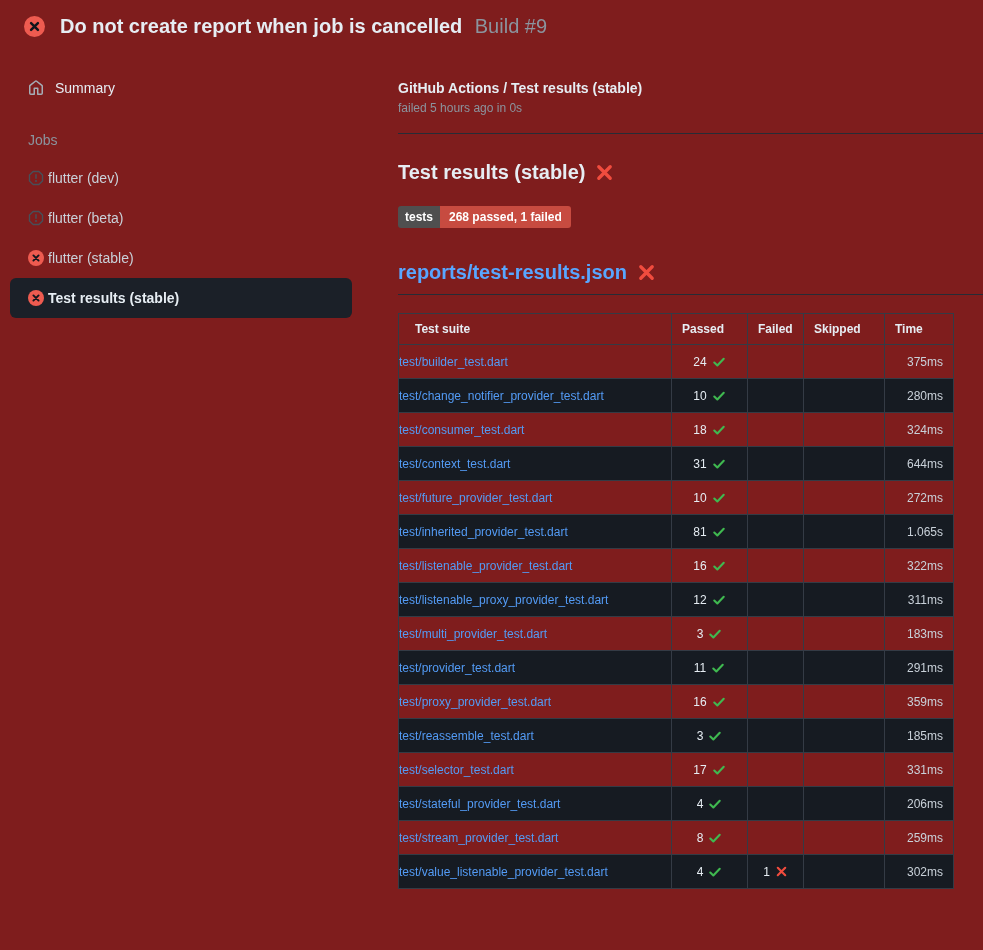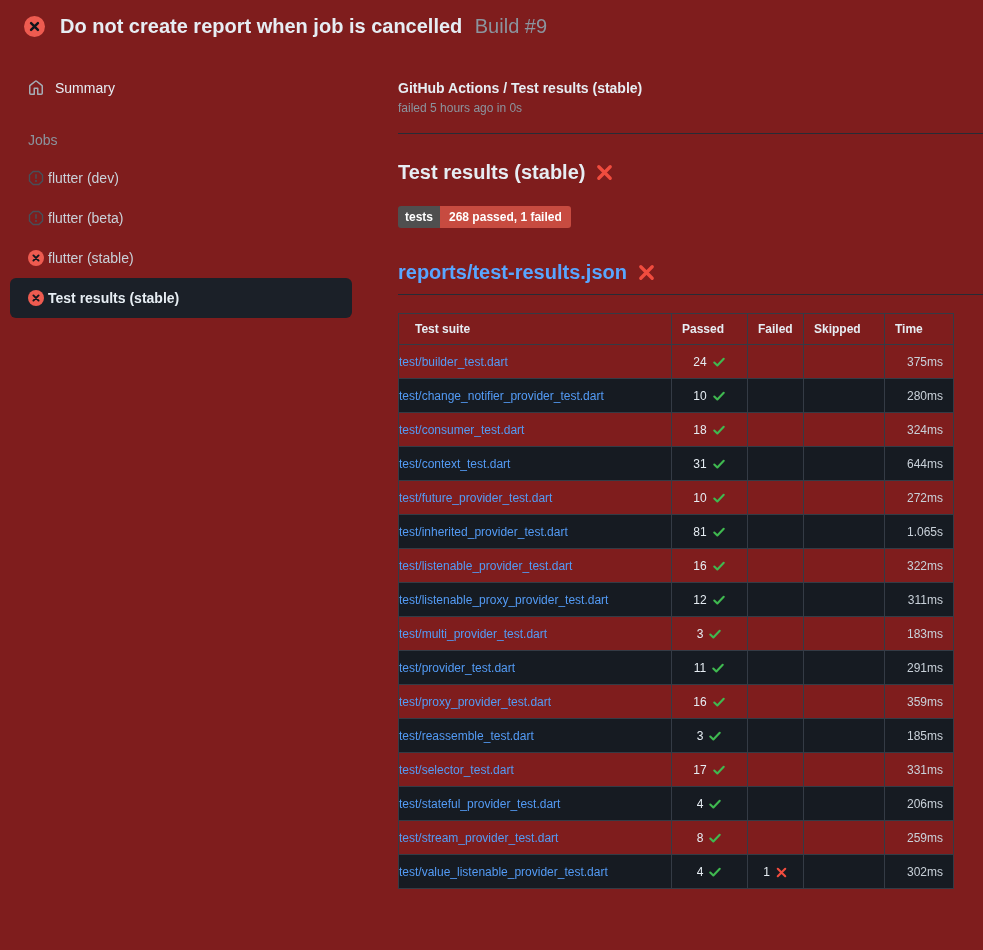--- a/index.html
+++ b/index.html
@@ -59,21 +59,21 @@
   
   table { margin-top:18px; border-collapse:collapse; table-layout:fixed; width:555px; font-size:12px; }
   th, td { border:1px solid #343b45; }
   th { font-weight:700; color:#e6edf3; padding:8px 10px; text-align:left; }
   th.col-suite { text-align:left; padding-left:16px; }
   td { padding:7px 10px; height:34px; }
   td.suite { padding-left:0; }
   td.suite a { color:#539bf5; text-decoration:none; }
   tbody tr:nth-child(even) { background:#161b22; }
   td.num { text-align:center; white-space:nowrap; }
-  td.num .cellwrap { display:inline-flex; align-items:flex-end; justify-content:center; gap:5px; }
+  td.num .cellwrap { display:inline-flex; align-items:flex-start; justify-content:center; gap:5px; }
   td.num .val { color:#e6edf3; }
   td.num .mini-icon { line-height:0; }
   td.time { text-align:right; color:#c9d1d9; padding-right:10px; }
 </style>
 </head>
 <body>
 
 <div class="page">
 
   <div class="top-header">

